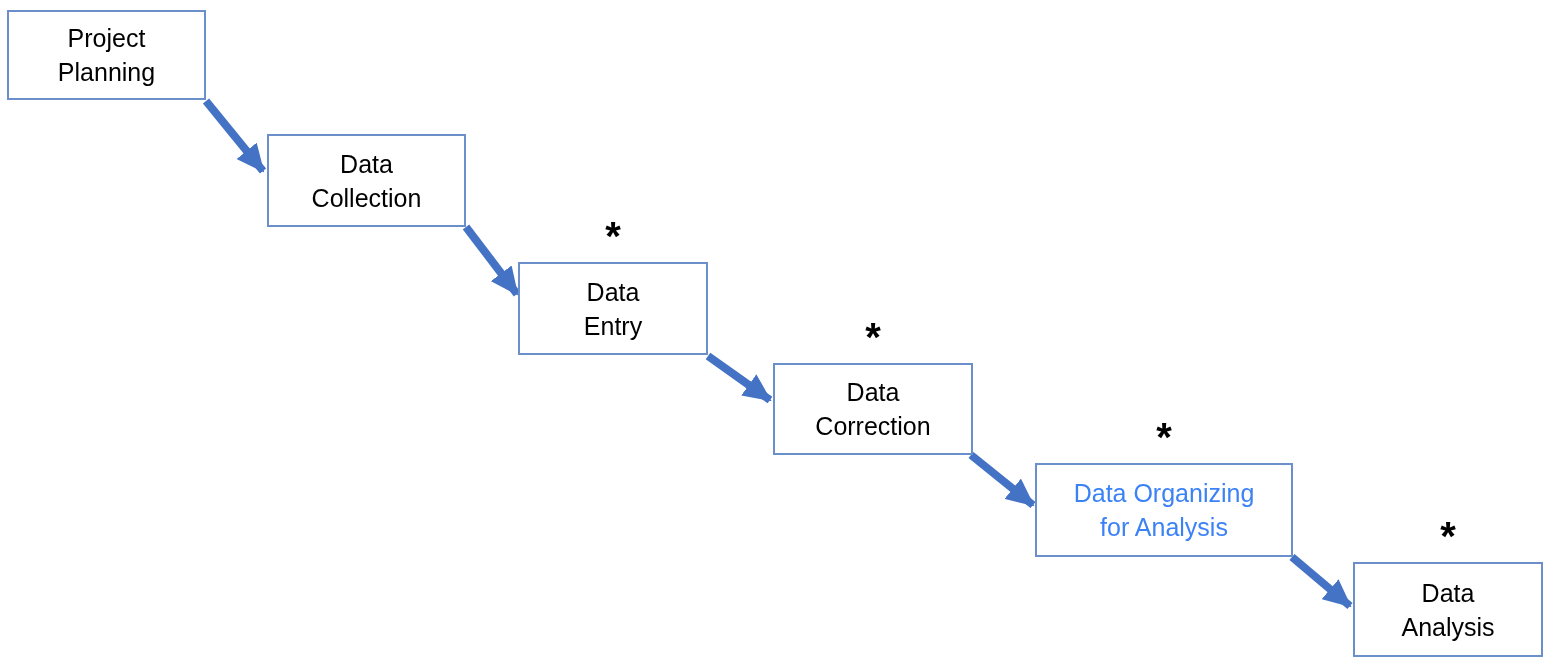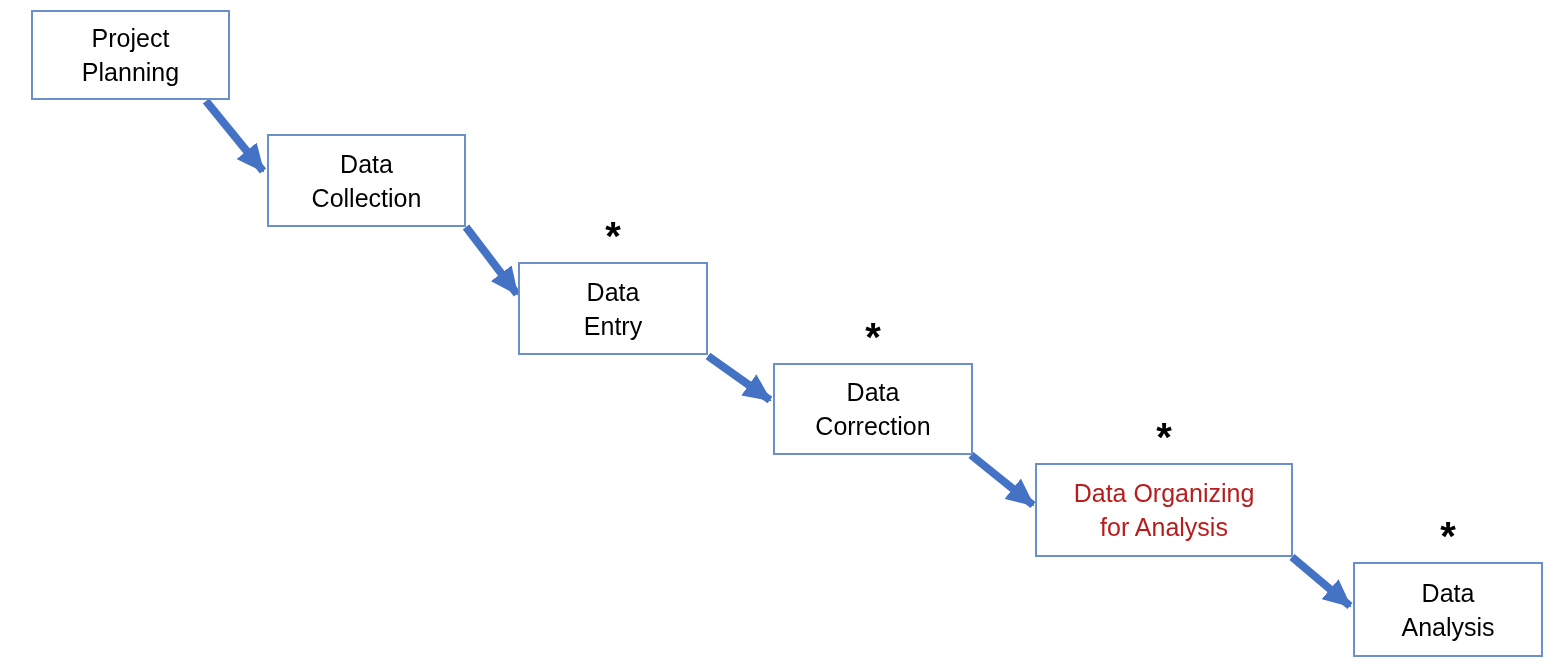--- a/index.html
+++ b/index.html
@@ -59,40 +59,40 @@
       <marker id="arrowhead" markerUnits="userSpaceOnUse" markerWidth="28" markerHeight="26" refX="26" refY="13" orient="auto">
         <path id="arrowhead-path" d="M0,0 L28,13 L0,26 Z" fill="#4472c4"></path>
       </marker>
     </defs>
   <line x1="206" y1="101" x2="263" y2="171" stroke="#4472c4" stroke-width="8" marker-end="url(#arrowhead)"></line>
       <line x1="466" y1="227" x2="517" y2="294" stroke="#4472c4" stroke-width="8" marker-end="url(#arrowhead)"></line>
       <line x1="708" y1="356" x2="770" y2="400" stroke="#4472c4" stroke-width="8" marker-end="url(#arrowhead)"></line>
       <line x1="971" y1="455" x2="1033" y2="505" stroke="#4472c4" stroke-width="8" marker-end="url(#arrowhead)"></line>
       <line x1="1292" y1="557" x2="1350" y2="606" stroke="#4472c4" stroke-width="8" marker-end="url(#arrowhead)"></line>
     </svg>
-<div class="node" style="left: 7px; top: 10px; width: 199px; height: 90px; border-color: rgb(107, 143, 203); background: rgb(255, 255, 255); margin-left: 24px;">
+<div class="node" style="left: 7px; top: 10px; width: 199px; height: 90px; border-color: rgb(107, 143, 203); background: rgb(255, 255, 255);">
       <div class="node-label" style="color: rgb(0, 0, 0);">Project
 Planning</div>
     </div>
     <div class="node" style="left: 267px; top: 134px; width: 199px; height: 93px; border-color: rgb(107, 143, 203); background: rgb(255, 255, 255);">
       <div class="node-label" style="color: rgb(0, 0, 0);">Data
 Collection</div>
     </div>
     <div class="node" style="left: 518px; top: 262px; width: 190px; height: 93px; border-color: rgb(107, 143, 203); background: rgb(255, 255, 255);">
       <div class="node-label" style="color: rgb(0, 0, 0);">Data
 Entry</div>
     </div>
     <div class="asterisk" style="left: 518px; top: 216px; width: 190px; color: rgb(0, 0, 0);">*</div>
     <div class="node" style="left: 773px; top: 363px; width: 200px; height: 92px; border-color: rgb(107, 143, 203); background: rgb(255, 255, 255);">
       <div class="node-label" style="color: rgb(0, 0, 0);">Data
 Correction</div>
     </div>
     <div class="asterisk" style="left: 773px; top: 317px; width: 200px; color: rgb(0, 0, 0);">*</div>
     <div class="node" style="left: 1035px; top: 463px; width: 258px; height: 94px; border-color: rgb(107, 143, 203); background: rgb(255, 255, 255);">
-      <div class="node-label" style="color: #b91c1c;">Data Organizing
+      <div class="node-label" style="color: #3b82f6;">Data Organizing
 for Analysis</div>
     </div>
     <div class="asterisk" style="left: 1035px; top: 417px; width: 258px; color: rgb(0, 0, 0);">*</div>
     <div class="node" style="left: 1353px; top: 562px; width: 190px; height: 95px; border-color: rgb(107, 143, 203); background: rgb(255, 255, 255);">
       <div class="node-label" style="color: rgb(0, 0, 0);">Data
 Analysis</div>
     </div>
     <div class="asterisk" style="left: 1353px; top: 516px; width: 190px; color: rgb(0, 0, 0);">*</div>
   </div>
 

